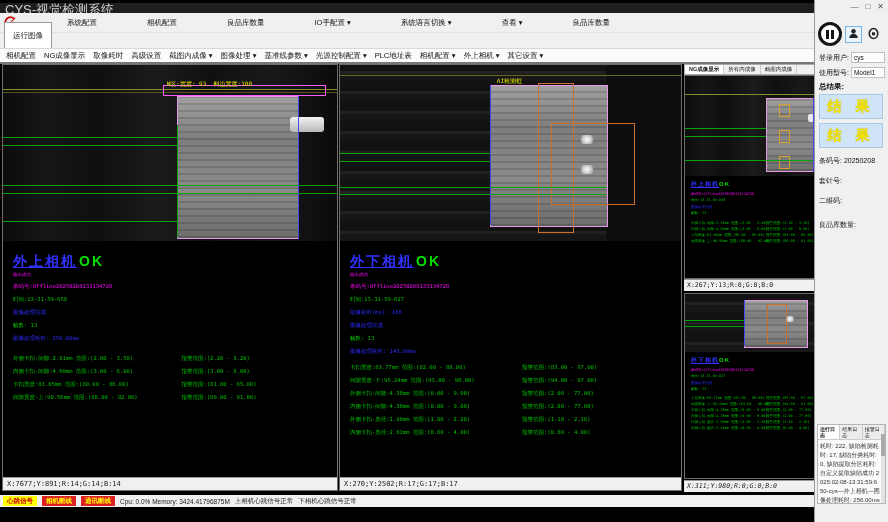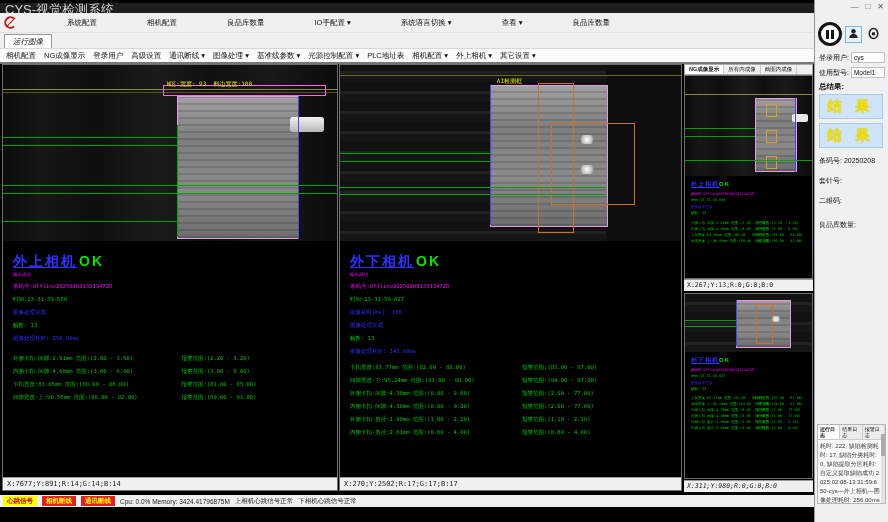--- a/index.html
+++ b/index.html
@@ -8,21 +8,21 @@
   .abs{position:absolute;}
   
   .titlebar{left:0;top:3px;width:814px;height:13px;background:#1e1e1e;color:#cfcfcf;
             font-size:13px;line-height:13px;padding-left:5px;box-sizing:border-box;}
   .menubar{left:0;top:13px;width:814px;height:20px;background:#f0f0f0;display:flex;
            align-items:center;gap:10px;padding-left:3px;box-sizing:border-box;
            font-size:7.5px;color:#111;border-bottom:1px solid #e2e2e2;}
   .menubar .mi{cursor:default;margin-left:40px;}
   .tabrow{left:0;top:33px;width:814px;height:15px;background:#f0f0f0;box-sizing:border-box;}
   .runtab{position:absolute;left:4px;bottom:0;height:13px;background:#fff;border:1px solid #999;
-          border-bottom:none;font-size:7.5px;line-height:13px;padding:0 8px;color:#111;font-style:italic;}
+          border-bottom:none;font-size:7.5px;line-height:13px;padding:6px 8px;color:#111;}
   .toolbar{left:0;top:48px;width:814px;height:16px;background:#fbfbfb;display:flex;align-items:center;
            gap:8px;padding-left:6px;box-sizing:border-box;font-size:7.5px;color:#111;
            border-top:1px solid #d8d8d8;border-bottom:2px solid #777;}
   
   .content{left:0;top:64px;width:814px;height:427px;background:#000;}
   .bigview{position:absolute;top:0;height:427px;border:1px solid #6e6e6e;box-sizing:border-box;background:#000;}
   .vimg{position:absolute;left:0;right:0;top:0;height:176px;overflow:hidden;}
   .voverlay{position:absolute;left:0;right:0;top:176px;bottom:12px;overflow:hidden;padding:12px 0 0 10px;}
   .vbar{position:absolute;left:0;right:0;bottom:0;height:12px;background:#f0f0f0;border-top:1px solid #999;
         font-family:"DejaVu Sans Mono",monospace;font-size:7px;line-height:12px;color:#222;padding-left:4px;}
@@ -42,21 +42,21 @@
   .cam-title{font-size:14px;font-weight:bold;letter-spacing:2px;}
   .cam-title .nm{color:#3030ff;text-decoration:underline;}
   .cam-title .ok{color:#00e000;margin-left:2px;}
   .sub{color:#ff00ff;font-size:4.5px;margin-top:1px;font-family:"DejaVu Sans Mono",monospace;}
   .ln{font-family:"DejaVu Sans Mono",monospace;font-size:5.5px;margin-top:6px;white-space:nowrap;}
   .m{color:#ff00ff;} .g{color:#00c400;} .b{color:#2d2dff;}
   .rows{margin-top:13px;}
   .mrow{display:flex;height:13px;font-family:"DejaVu Sans Mono",monospace;font-size:5.5px;color:#00c400;white-space:nowrap;}
   .mrow .l{width:52%;} 
   
-  .minicol{position:absolute;left:684px;top:0;width:129px;height:427px;background:#000;}
+  .minicol{position:absolute;left:684px;top:0;width:129px;height:427px;background:#000;padding-left:20px;}
   .minitabs{position:absolute;left:0;top:0;right:0;height:11px;background:#f0f0f0;display:flex;
             font-size:5.5px;color:#222;border:1px solid #aaa;box-sizing:border-box;}
   .minitabs .t{padding:0 4px;line-height:9px;border-right:1px solid #ccc;}
   .minitabs .t.sel{background:#fff;font-weight:bold;}
   .mini{position:absolute;left:0;right:0;background:#000;border:1px solid #6e6e6e;box-sizing:border-box;overflow:hidden;}
   .minibar{position:absolute;left:0;right:0;height:11px;background:#f0f0f0;border-top:1px solid #999;
            font-family:"DejaVu Sans Mono",monospace;font-size:6.5px;line-height:11px;color:#222;padding-left:3px;}
   .mimg{position:absolute;left:0;right:0;overflow:hidden;}
   .mov{position:absolute;left:6px;right:2px;overflow:hidden;}
   .tt{font-size:6px;font-weight:bold;letter-spacing:1px;}
@@ -121,23 +121,23 @@
     <span class="mi">良品库数量</span>
   </div>
 
   <div class="abs tabrow">
     <span class="runtab">运行图像</span>
   </div>
 
   <div class="abs toolbar">
     <span>相机配置</span>
     <span>NG成像显示</span>
-    <span>登录用户</span>
+    <span>取像耗时</span>
     <span>高级设置</span>
-    <span>通讯断线 ▾</span>
+    <span>截图内成像 ▾</span>
     <span>图像处理 ▾</span>
     <span>基准线参数 ▾</span>
     <span>光源控制配置 ▾</span>
     <span>PLC地址表</span>
     <span>相机配置 ▾</span>
     <span>外上相机 ▾</span>
     <span>其它设置 ▾</span>
   </div>
 
   <div class="abs content">

